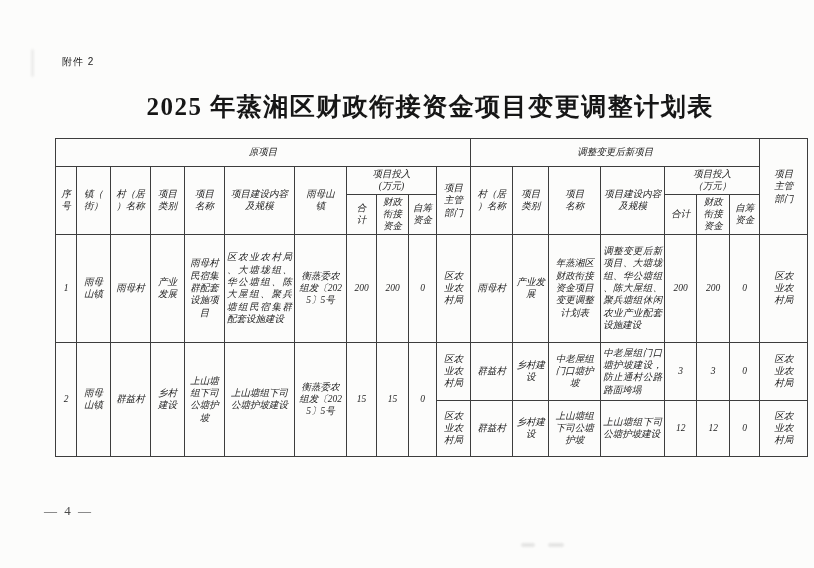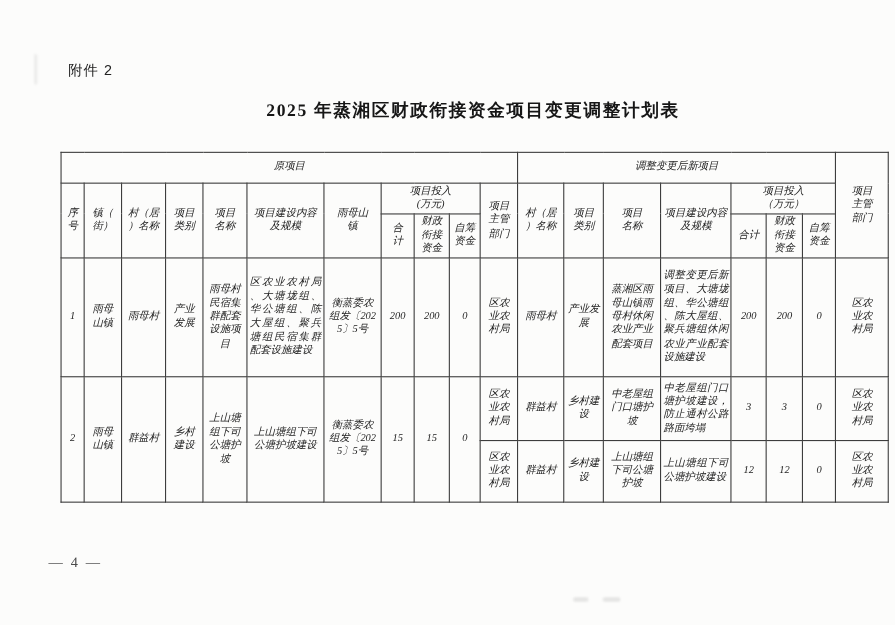--- a/index.html
+++ b/index.html
@@ -5,25 +5,25 @@
   html,body{margin:0;padding:0;}
   body{
     width:814px;height:568px;position:relative;overflow:hidden;
     background:#fcfcfb;
     font-family:"Liberation Serif", serif;
     color:#1c1c1c;
   }
   .attachment{
     position:absolute;left:62px;top:55px;
     font-family:"Liberation Sans", sans-serif;
-    font-size:13px;color:#222;letter-spacing:1px;
+    font-size:10px;color:#222;letter-spacing:1px;
   }
   .title{
     position:absolute;left:55px;top:90px;width:750px;
-    text-align:center;font-size:16px;font-weight:bold;color:#161616;
+    text-align:center;font-size:25px;font-weight:bold;color:#161616;
     letter-spacing:1.5px;
   }
   .tbl-wrap{position:absolute;left:55px;top:138px;}
   table{border-collapse:collapse;table-layout:fixed;width:750px;font-style:italic;}
   col.c1{width:21px}col.c2{width:34px}col.c3{width:40px}col.c4{width:34px}
   col.c5{width:40px}col.c6{width:70px}col.c7{width:52px}col.c8{width:30px}
   col.c9{width:32px}col.c10{width:28px}col.c11{width:34px}col.c12{width:42px}
   col.c13{width:36px}col.c14{width:52px}col.c15{width:64px}col.c16{width:32px}
   col.c17{width:33px}col.c18{width:30px}col.c19{width:48px}
   th,td{
@@ -132,21 +132,21 @@
     <td class="p4">产业发展</td>
     <td>雨母村民宿集群配套设施项目</td>
     <td class="jc">区农业农村局、大塘垅组、华公塘组、陈大屋组、聚兵塘组民宿集群配套设施建设</td>
     <td>衡蒸委农组发〔2025〕5号</td>
     <td>200</td>
     <td>200</td>
     <td>0</td>
     <td class="p4">区农业农村局</td>
     <td>雨母村</td>
     <td>产业发展</td>
-    <td>蒸湘区雨母山镇雨母村休闲农业产业配套项目</td>
+    <td>年蒸湘区财政衔接资金项目变更调整计划表</td>
     <td class="jc">调整变更后新项目、大塘垅组、华公塘组、陈大屋组、聚兵塘组休闲农业产业配套设施建设</td>
     <td>200</td>
     <td>200</td>
     <td>0</td>
     <td class="p10">区农业农村局</td>
   </tr>
 
   <tr class="r2a">
     <td rowspan="2">2</td>
     <td rowspan="2" class="p4">雨母山镇</td>

